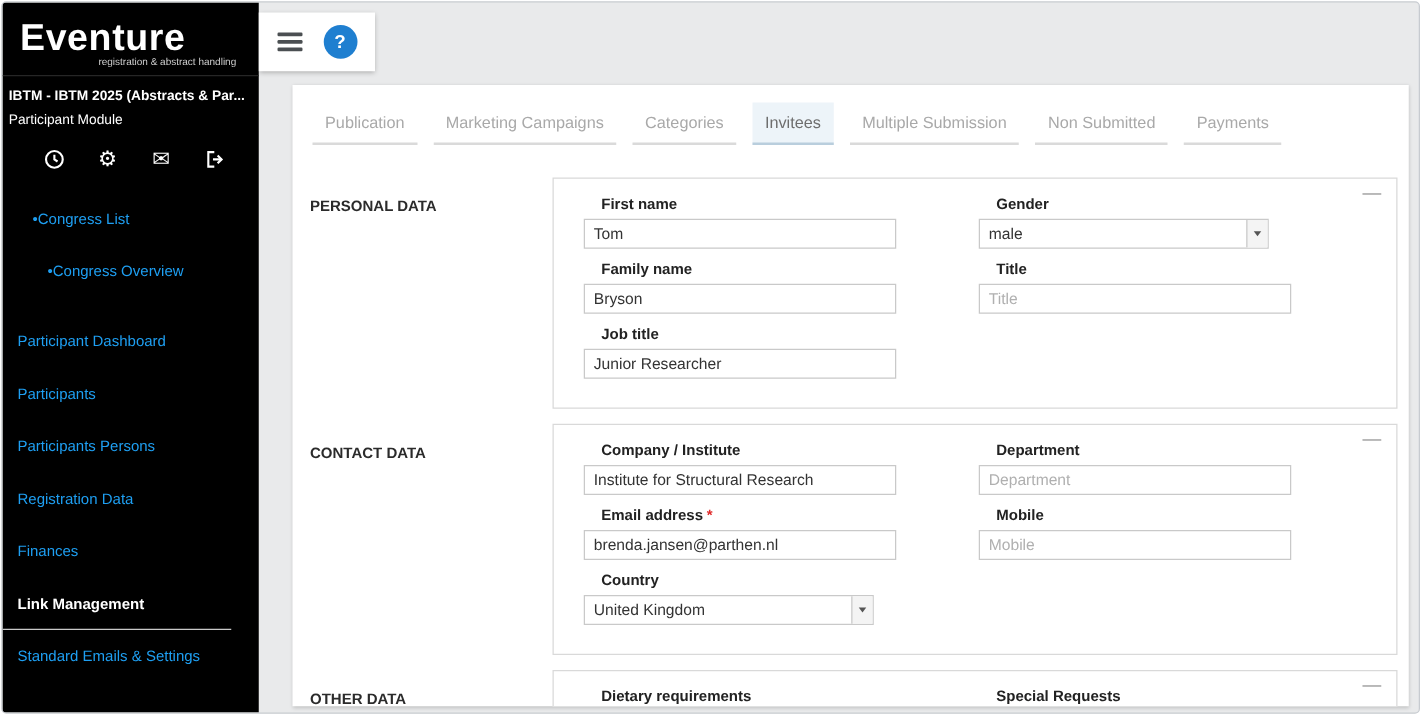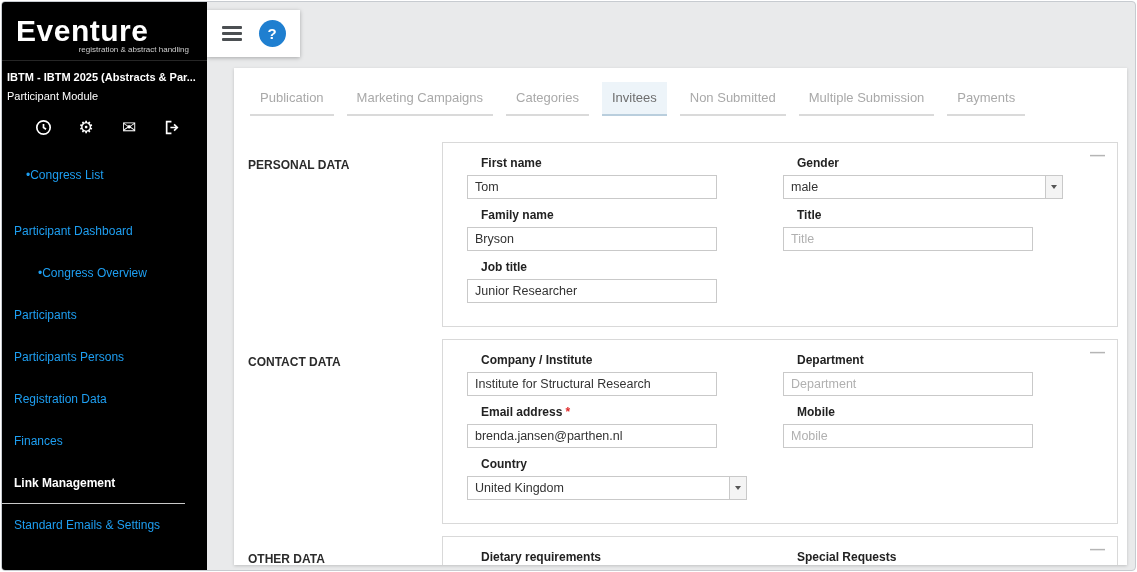--- a/index.html
+++ b/index.html
@@ -70,21 +70,21 @@
   .panel { flex: 1; border: 1px solid #d9d9d9; position: relative; padding: 13px 20px 14px 24px; background: #fff; }
   .collapse { position: absolute; top: 4px; right: 12px; color: #b5b5b5; font-weight: bold; font-size: 15px; cursor: pointer; line-height: 1; }
   .frow { display: grid; grid-template-columns: 316px 1fr; margin-bottom: 9px; }
   .field label { display: block; font-size: 12px; font-weight: bold; color: #222; margin-bottom: 5px; padding-left: 14px; }
   .req { color: #e02b2b; margin-left: 3px; }
   input.txt {
     width: 250px; height: 24px; border: 1px solid #c9c9c9; padding: 2px 7px;
     font-size: 12.5px; color: #333; font-family: inherit; background: #fff;
   }
   input.txt::placeholder { color: #b0b0b0; }
-  .select { position: relative; width: 280px; }
+  .select { position: relative; width: 232px; }
   .select input.txt { width: 100%; padding-right: 24px; }
   .caret {
     position: absolute; right: 1px; top: 1px; bottom: 1px; width: 17px;
     background: #f4f4f4; border-left: 1px solid #c9c9c9;
     display: flex; align-items: center; justify-content: center; cursor: pointer;
   }
   .caret::after {
     content: ""; border-left: 3.5px solid transparent; border-right: 3.5px solid transparent;
     border-top: 4.5px solid #555;
   }
@@ -115,22 +115,22 @@
       <span class="sb-icon">
         <svg width="17" height="17" viewBox="0 0 16 16">
             <path d="M7 2.5H2.5v11H7"></path>
             <path d="M9.5 5l3 3-3 3"></path>
             <path d="M12.5 8H6"></path>
           </svg>
       </span>
     </div>
     <nav class="menu">
       <div class="menu-item sub">Congress List</div>
+      <div class="menu-item sub2">Congress Overview</div>
       <div class="menu-item gap">Participant Dashboard</div>
-      <div class="menu-item sub2">Congress Overview</div>
       <div class="menu-item">Participants</div>
       <div class="menu-item">Participants Persons</div>
       <div class="menu-item">Registration Data</div>
       <div class="menu-item">Finances</div>
       <div class="menu-item active">Link Management</div>
       <div class="menu-item">Standard Emails &amp; Settings</div>
     </nav>
   </aside>
 
   <div class="main">
@@ -144,22 +144,22 @@
       <div class="help-btn">?</div>
     </div>
 
     <div class="card">
 
       <div class="tabs">
         <div class="tab">Publication</div>
         <div class="tab">Marketing Campaigns</div>
         <div class="tab">Categories</div>
         <div class="tab active">Invitees</div>
+        <div class="tab">Multiple Submission</div>
         <div class="tab">Non Submitted</div>
-        <div class="tab">Multiple Submission</div>
         <div class="tab">Payments</div>
       </div>
 
       <div class="sections">
 
         <div class="section">
           <div class="section-title">PERSONAL DATA</div>
           <div class="panel">
             <span class="collapse">—</span>
             <div class="frow">

